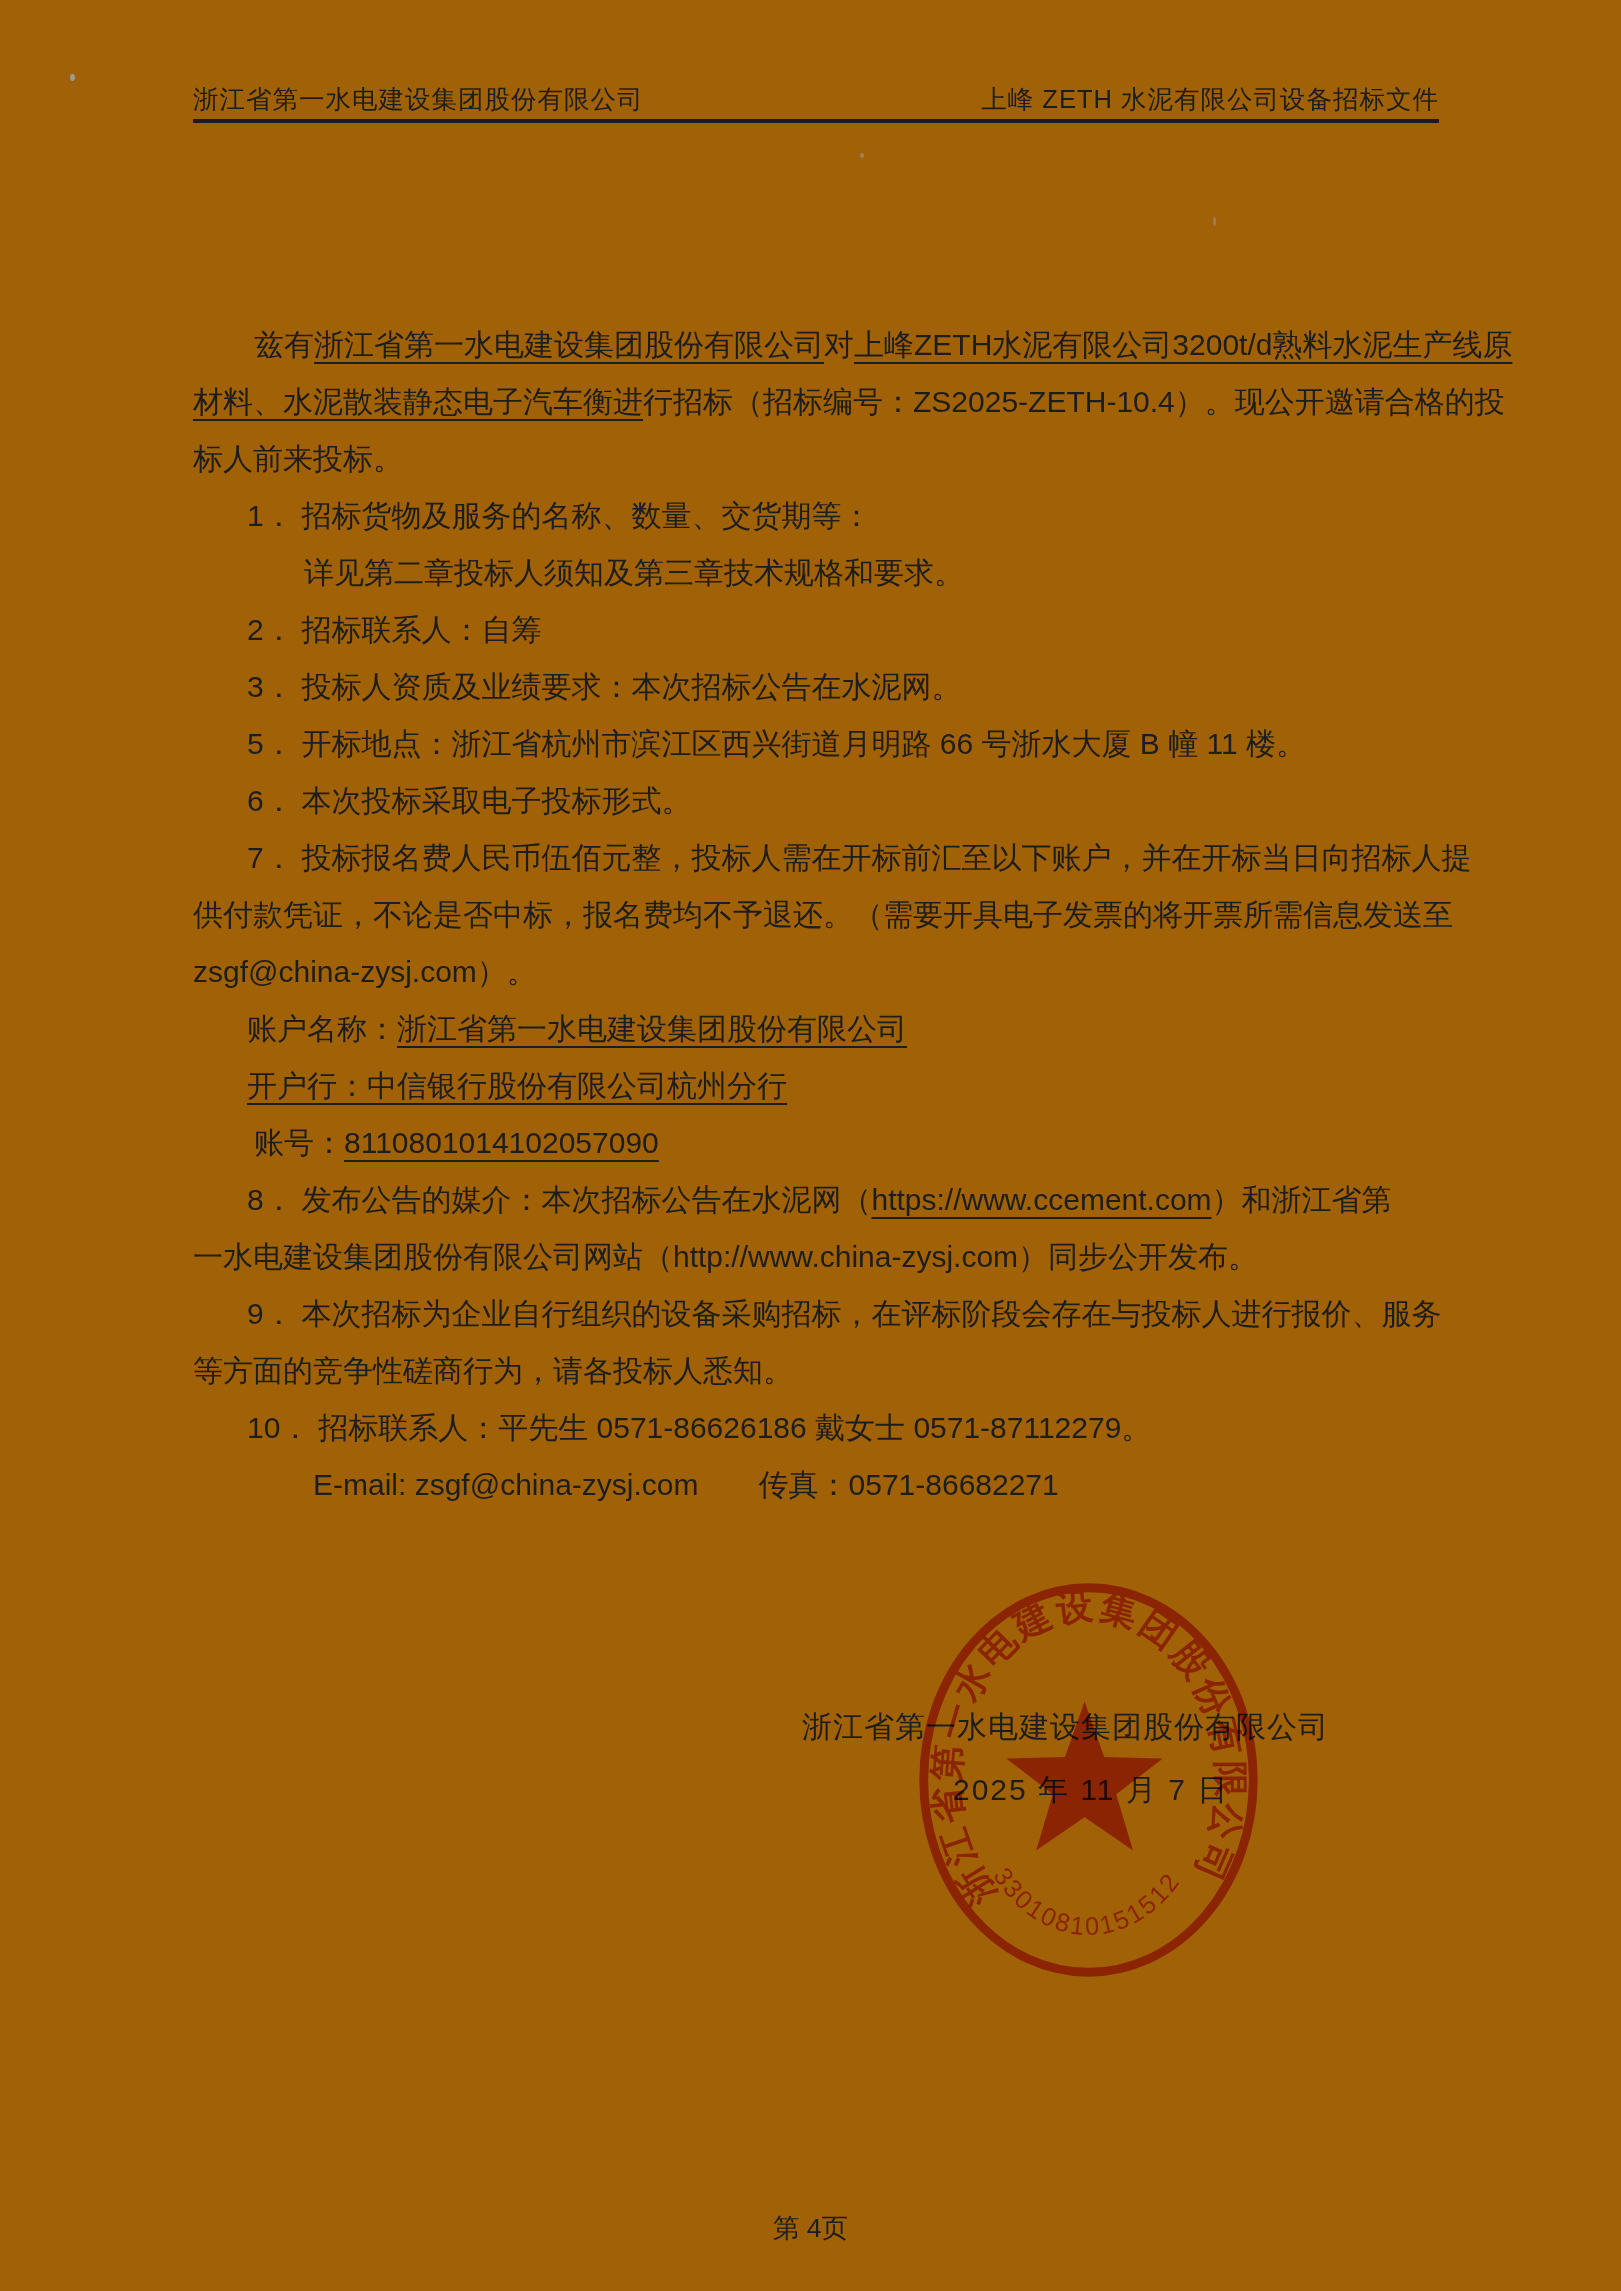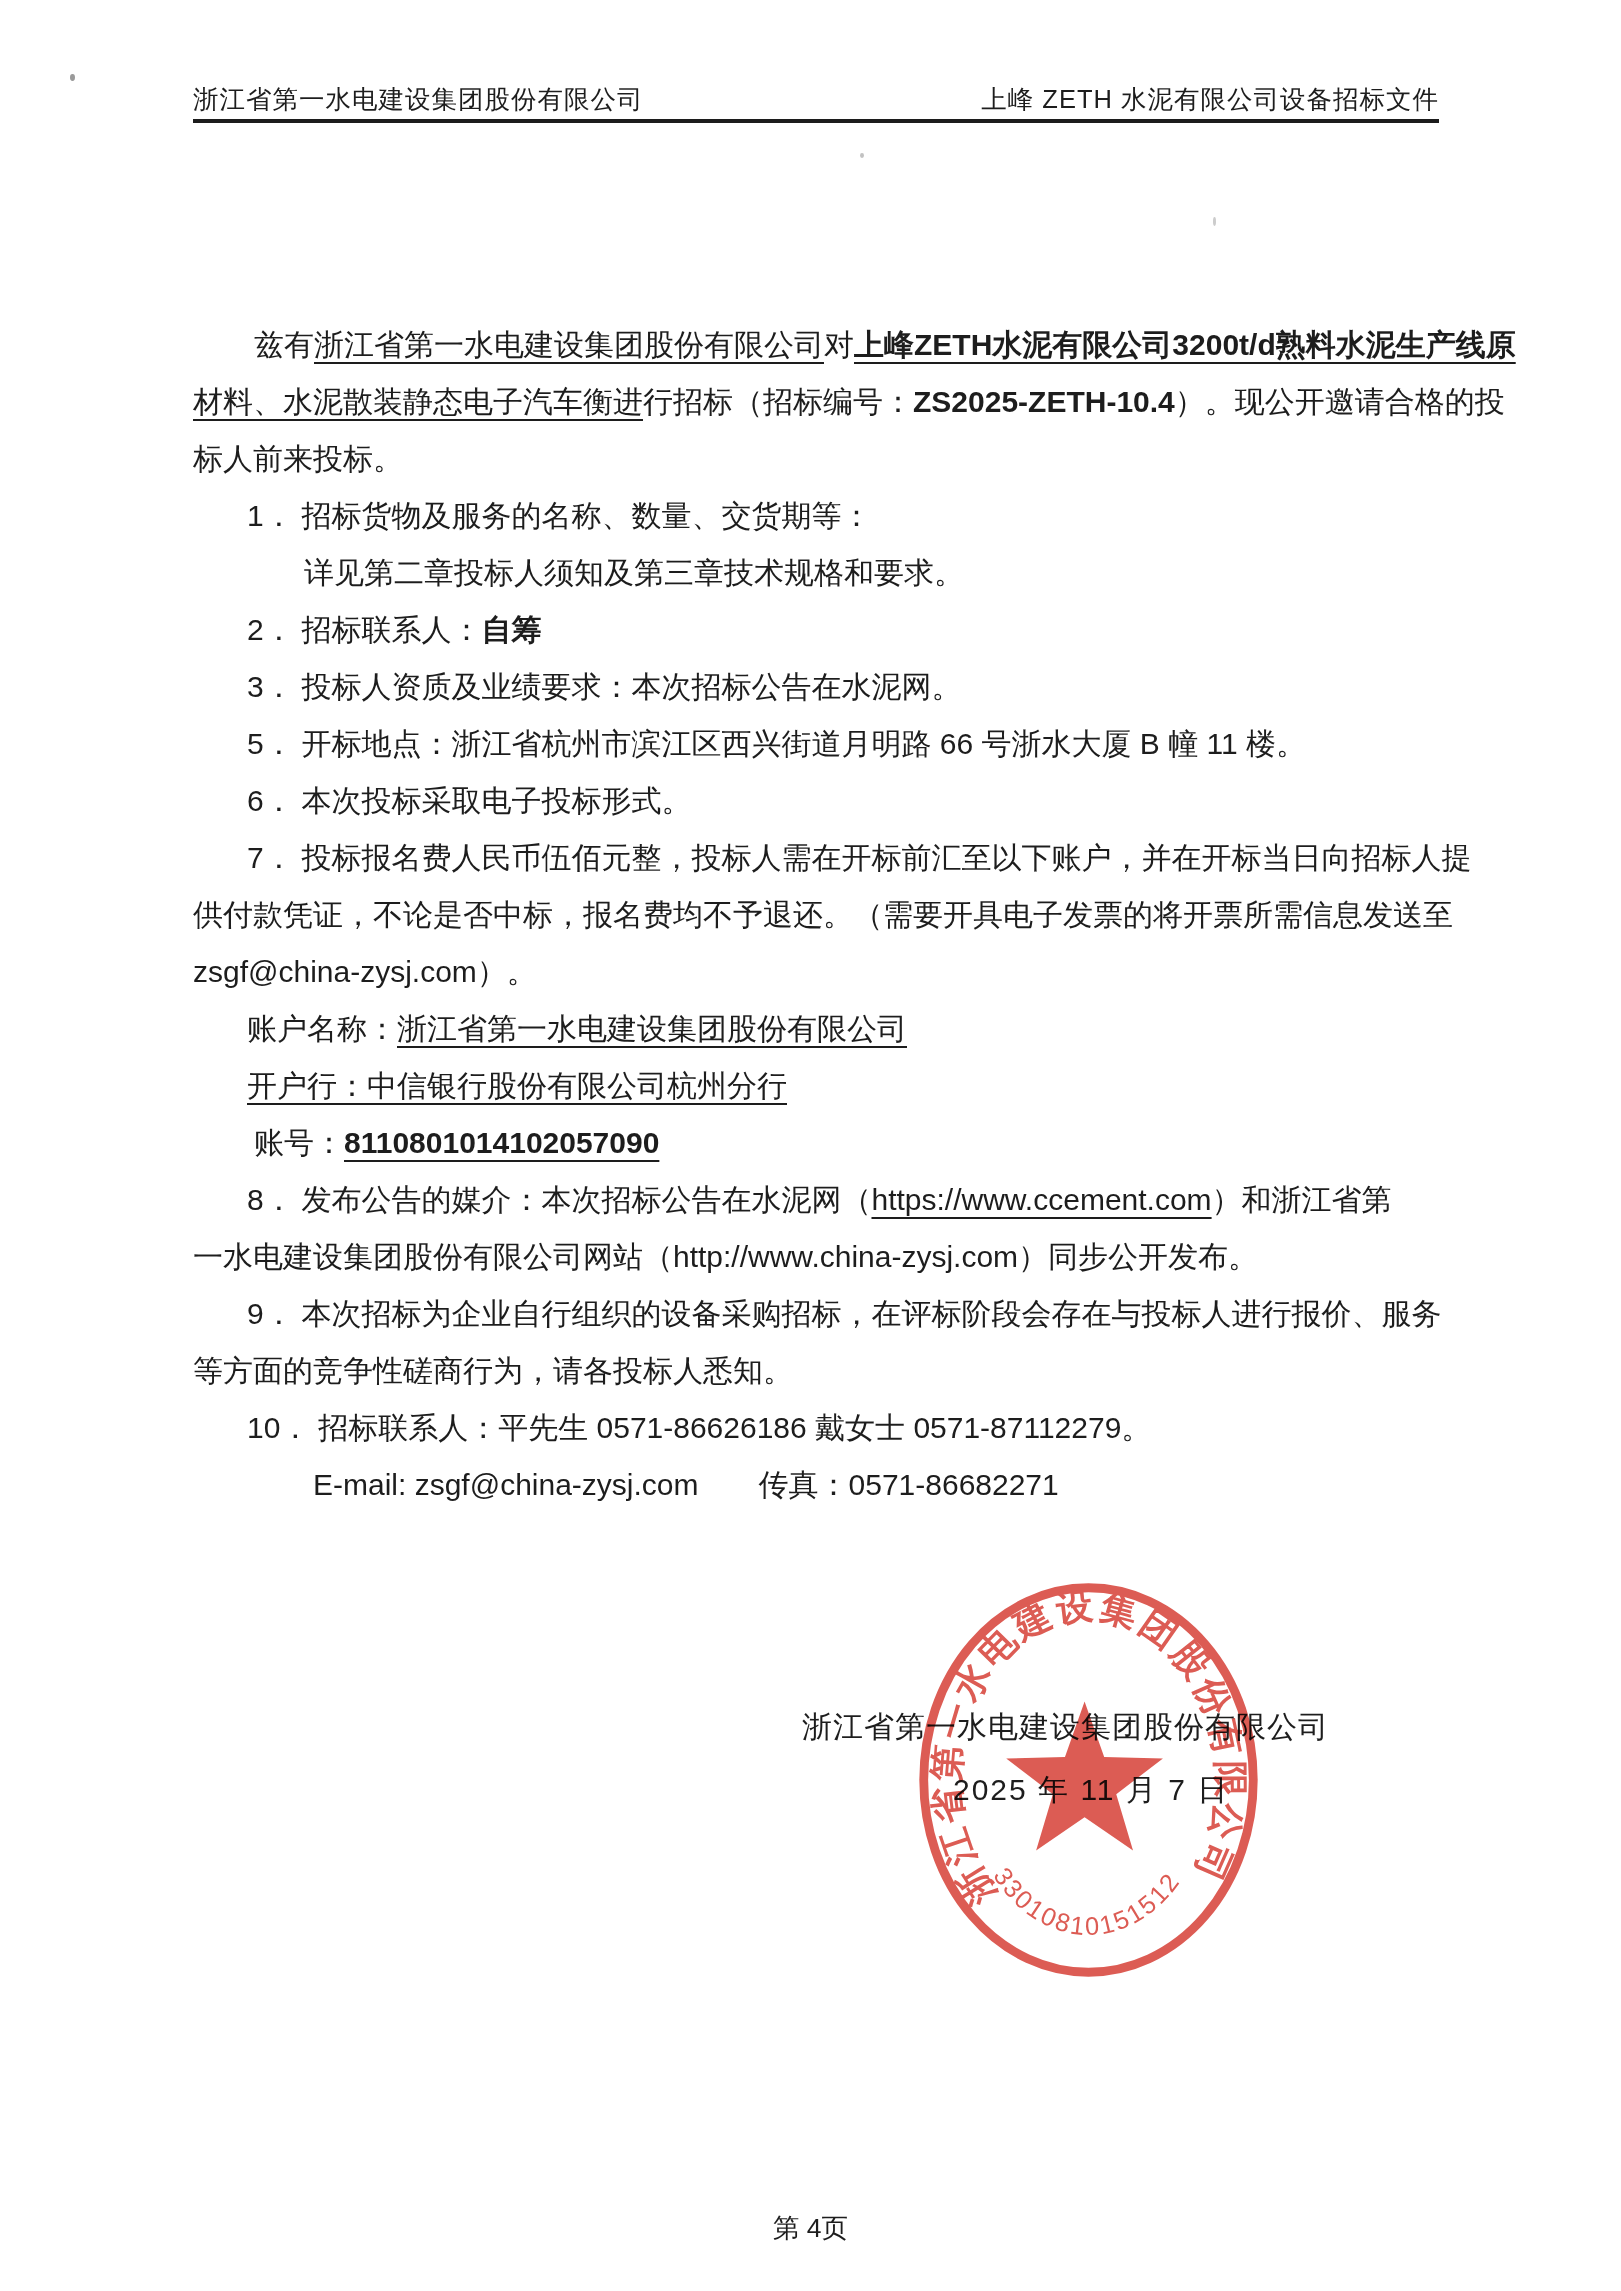--- a/index.html
+++ b/index.html
@@ -1,19 +1,19 @@
 <!DOCTYPE html>
 <html><head>
 <meta charset="utf-8">
 <style>
   html,body{margin:0;padding:0;background:#e9e9e9;}
   .page{
     position:relative;
     width:1621px;height:2292px;
-    background:#ffffff;
+    background:#a16207;
     font-family:"Liberation Sans", sans-serif;
     color:#1d1d1d;
     overflow:hidden;
   }
   
   .header-left{position:absolute;left:193px;top:82px;font-size:25.5px;letter-spacing:1px;}
   .header-right{position:absolute;right:182px;top:82px;font-size:25.5px;letter-spacing:1px;}
   .header-rule{position:absolute;left:193px;top:119px;width:1246px;height:3.9px;background:#1c1c1c;}
   
   .doc-title{
@@ -23,21 +23,21 @@
   }
   
   .body{position:absolute;left:193px;top:316px;width:1251px;font-size:30px;}
   .line{height:57px;line-height:57px;white-space:nowrap;}
   .ind-num{padding-left:54px;}    
   .ind-sub{padding-left:111px;}   
   .ind-par{padding-left:61px;}    
   .ind-mail{padding-left:120px;}  
   .num{margin-right:7.8px;}
   .u{text-decoration:underline;text-underline-offset:6.9px;text-decoration-thickness:2px;}
-  .b{font-weight:bold;}
+  .b{font-weight:normal;}
   
   .sig-company{position:absolute;left:802px;top:1707px;font-size:30px;letter-spacing:1px;z-index:2;}
   .sig-date{position:absolute;left:953px;top:1770px;font-size:30px;letter-spacing:2px;z-index:2;}
   
   .stamp{
     position:absolute;left:910px;top:1572px;width:357px;height:416px;
     z-index:3;opacity:0.88;mix-blend-mode:multiply;
   }
   
   .footer{position:absolute;left:0;top:2182px;width:100%;text-align:center;font-size:26.5px;margin-top:28px;}

